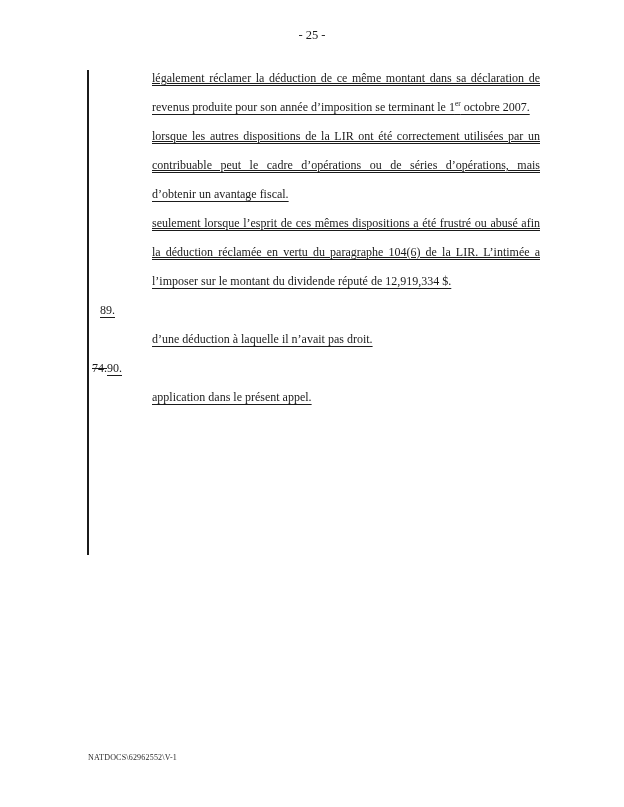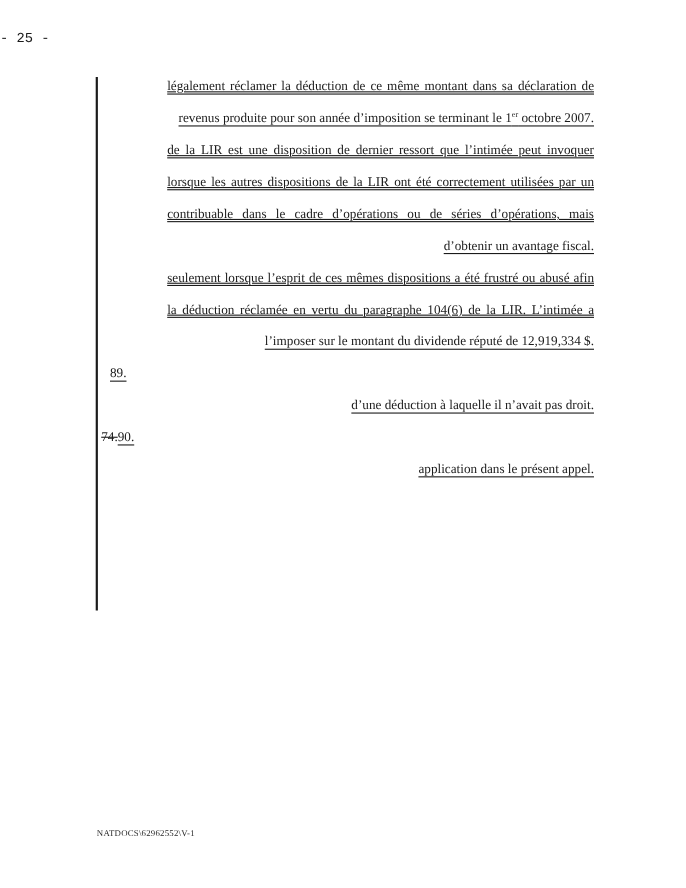--- a/index.html
+++ b/index.html
@@ -14,22 +14,22 @@
     overflow: hidden;
     font-family: "Liberation Serif", "DejaVu Serif", serif;
     color: #1b1b1b;
   }
 
   .header {
     position: absolute;
     top: 28px;
     left: 0;
     right: 0;
+    text-align: center;
     font-size: 12.5px;
-    font-family: Liberation Mono, monospace;
   }
 
   .change-bar {
     position: absolute;
     left: 87px;
     top: 70px;
     width: 2px;
     height: 485px;
     background: #1b1b1b;
   }
@@ -42,21 +42,20 @@
     font-size: 12px;
   }
 
   .para { position: relative; padding-left: 52px; }
 
   .line {
     height: 29px;
     line-height: 29px;
     white-space: nowrap;
     overflow: visible;
-    text-align: right;
   }
 
   .just {
     text-align: justify;
     text-align-last: justify;
     text-decoration: underline;
   }
 
   .num {
     position: absolute;
@@ -104,23 +103,22 @@
     <div class="para">
       <div class="line just">
         <span class="u">légalement réclamer la déduction de ce même montant dans sa déclaration de</span>
       </div>
       <div class="line">
         <span class="u"><span>revenus produite pour son année d’imposition se terminant le 1</span><sup>er</sup><span> octobre 2007.</span></span>
       </div>
     </div>
 
     <div class="para">
-      <div class="line just"><span class="u">de la LIR est une disposition de dernier ressort que l’intimée peut invoquer</span></div>
       <div class="line just"><span class="u">lorsque les autres dispositions de la LIR ont été correctement utilisées par un</span></div>
-      <div class="line just"><span class="u">contribuable dans le cadre d’opérations ou de séries d’opérations, mais</span></div>
+      <div class="line just"><span class="u">contribuable peut le cadre d’opérations ou de séries d’opérations, mais</span></div>
       <div class="line"><span class="u">d’obtenir un avantage fiscal.</span></div>
       <div class="line just"><span class="u">seulement lorsque l’esprit de ces mêmes dispositions a été frustré ou abusé afin</span></div>
     </div>
 
     <div class="para">
       <div class="line just"><span class="u">la déduction réclamée en vertu du paragraphe 104(6) de la LIR. L’intimée a</span></div>
       <div class="line"><span class="u">l’imposer sur le montant du dividende réputé de 12,919,334 $.</span></div>
     </div>
 
     <div class="para">

